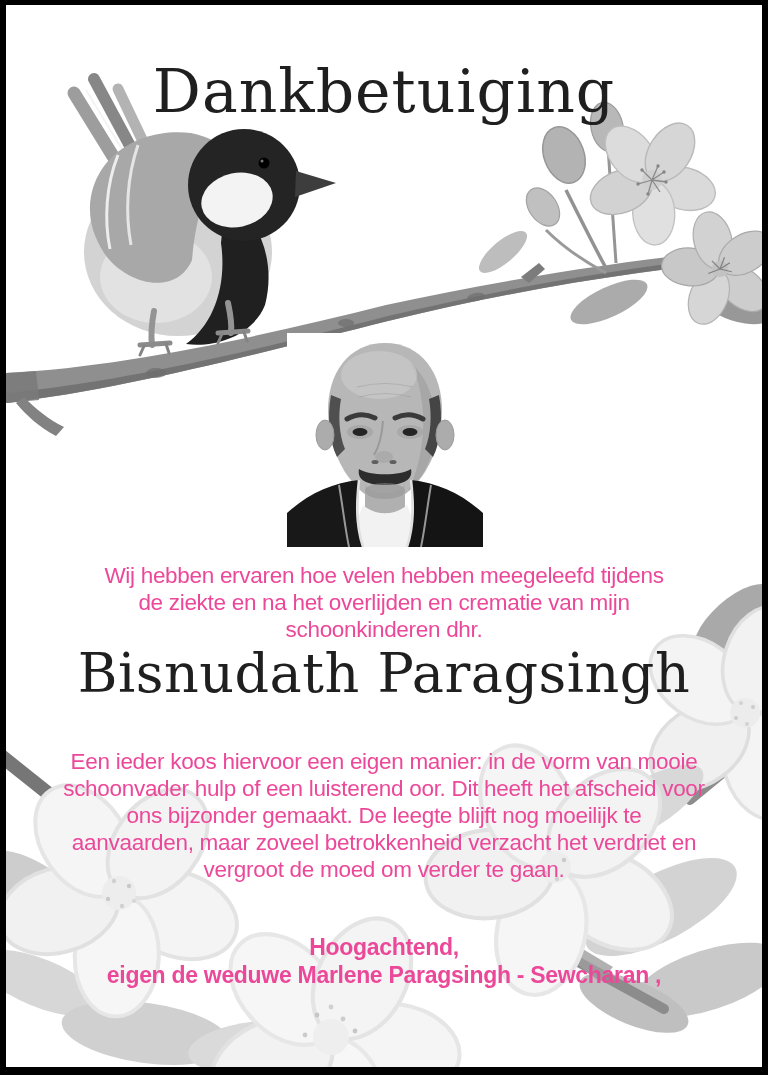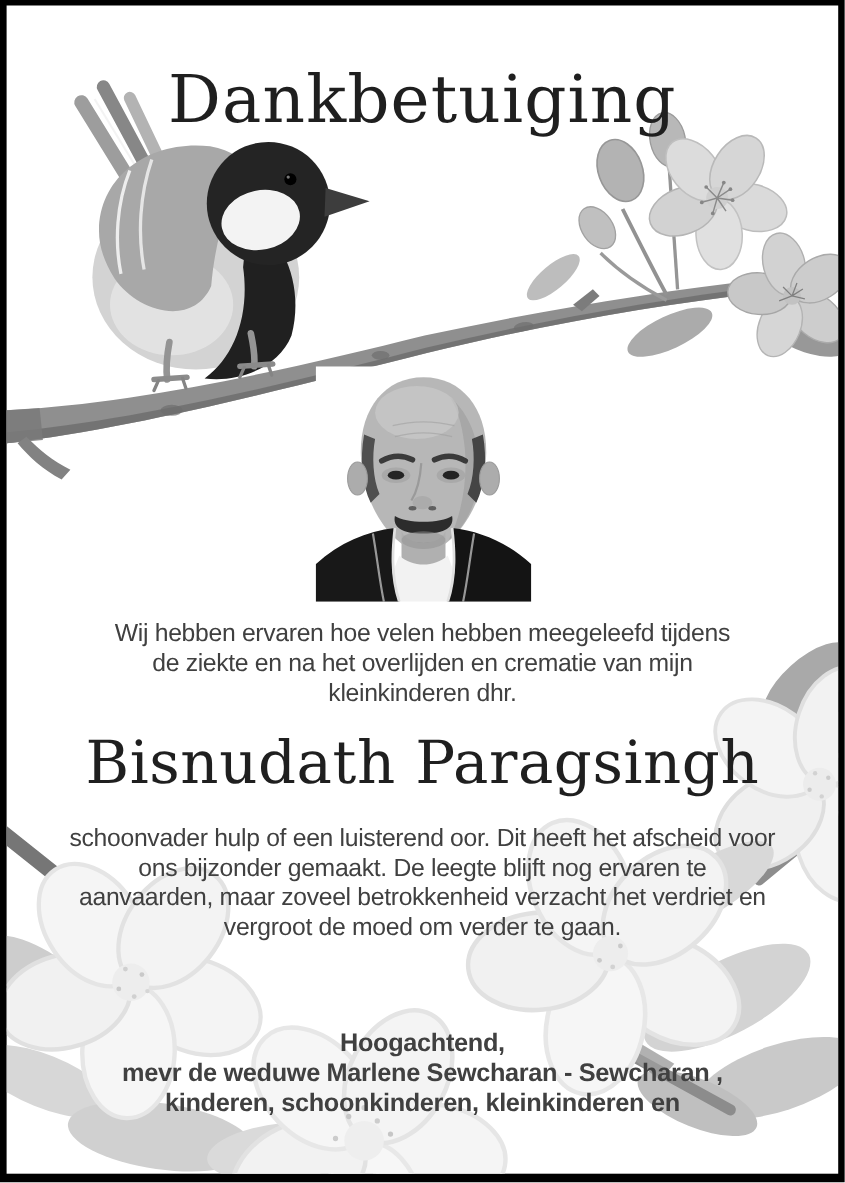--- a/index.html
+++ b/index.html
@@ -9,28 +9,28 @@
     font-family:"Liberation Sans","DejaVu Sans",sans-serif;
   }
   .inner{
     position:relative;width:756px;height:1062px;
     background:#fff;overflow:hidden;
   }
   .decor{position:absolute;inset:0;z-index:0;}
   .portrait{position:absolute;left:281px;top:328px;width:196px;height:214px;z-index:1;}
   .textblock{
     position:absolute;left:0;width:100%;text-align:center;z-index:2;
-    color:#404040;
+    color:#ec4899;
   }
   .script{
     font-family:"DejaVu Serif","Liberation Serif",serif;
     font-weight:400;color:#1f1f1f;
   }
   .title{top:44px;font-size:60px;line-height:1.4;letter-spacing:1px;}
-  .name{top:648px;font-size:54px;line-height:1.5;letter-spacing:0.5px;}
+  .name{top:628px;font-size:54px;line-height:1.5;letter-spacing:0.5px;}
   .para .line{white-space:nowrap;line-height:27px;font-size:22.5px;letter-spacing:-0.3px;}
   .intro{top:557px;}
   .body-par{top:743px;}
   .closing{top:929px;font-weight:700;}
   .closing .line{white-space:nowrap;line-height:27.5px;font-size:23px;letter-spacing:-0.3px;text-align:center;}
 </style>
 </head>
 <body>
 
 <div class="frame">
@@ -234,32 +234,32 @@
       <path d="M124,147 C126,165 128,190 120,214" stroke="#e0e0e0" stroke-width="2.5" fill="none"></path>
       <path d="M52,152 C56,175 58,195 62,214" stroke="#cfcfcf" stroke-width="2" fill="none" opacity="0.7"></path>
       <path d="M144,152 C140,175 138,195 134,214" stroke="#cfcfcf" stroke-width="2" fill="none" opacity="0.7"></path>
     </svg>
 
     <div class="textblock title script">Dankbetuiging</div>
 
     <div class="textblock para intro">
       <div class="line">Wij hebben ervaren hoe velen hebben meegeleefd tijdens</div>
       <div class="line">de ziekte en na het overlijden en crematie van mijn</div>
-      <div class="line">kleinkinderen dhr.</div>
+      <div class="line">schoonkinderen dhr.</div>
     </div>
 
     <div class="textblock name script">Bisnudath Paragsingh</div>
 
     <div class="textblock para body-par">
+      <div class="line">Een ieder koos hiervoor een eigen manier: in de vorm van mooie</div>
       <div class="line">schoonvader hulp of een luisterend oor. Dit heeft het afscheid voor</div>
-      <div class="line">ons bijzonder gemaakt. De leegte blijft nog ervaren te</div>
+      <div class="line">ons bijzonder gemaakt. De leegte blijft nog moeilijk te</div>
       <div class="line">aanvaarden, maar zoveel betrokkenheid verzacht het verdriet en</div>
       <div class="line">vergroot de moed om verder te gaan.</div>
     </div>
 
     <div class="textblock closing">
       <div class="line">Hoogachtend,</div>
-      <div class="line">mevr de weduwe Marlene Sewcharan - Sewcharan ,</div>
-      <div class="line">kinderen, schoonkinderen, kleinkinderen en</div>
+      <div class="line">eigen de weduwe Marlene Paragsingh - Sewcharan ,</div>
     </div>
 
   </div>
 </div>
 
 </body></html>

